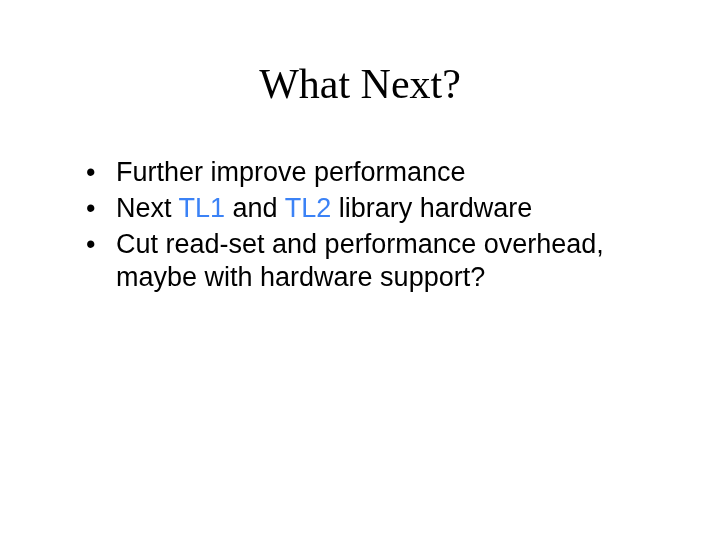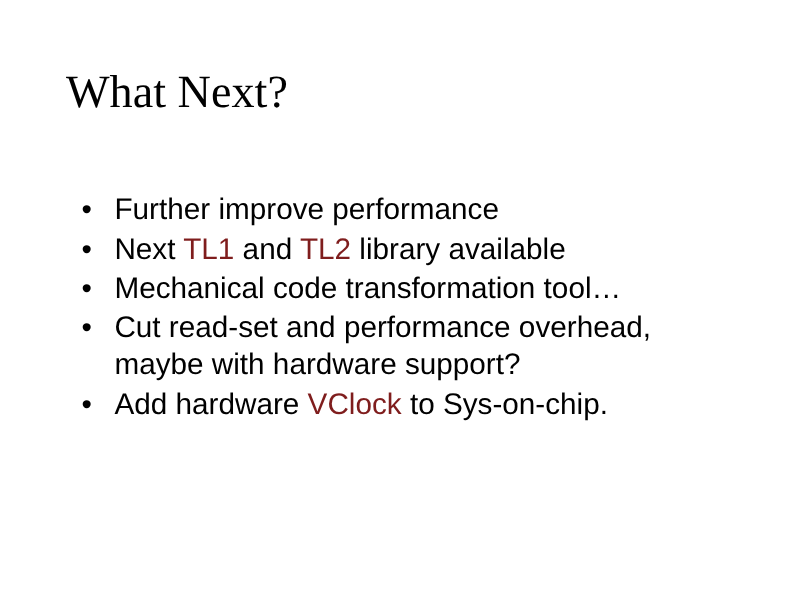--- a/index.html
+++ b/index.html
@@ -13,67 +13,61 @@
   }
   .slide {
     box-sizing: border-box;
     width: 720px;
     height: 540px;
     padding: 60px 60px 40px 60px;
   }
   .title {
     font-family: "Times New Roman", Times, serif;
     font-size: 42px;
-    text-align: left;
-    margin: 0 0 66px 0;
+    text-align: center;
+    margin: 0 0 48px 0;
     font-weight: 400;
   }
   ul.bullets {
     list-style: none;
-    margin: 4px;
+    margin: 16px;
     padding: 0 0 0 10px;
     font-size: 27px;
     line-height: 1.25;
   }
   ul.bullets > li {
     position: relative;
     padding-left: 30px;
     margin: 0 0 2px 0;
   }
   ul.bullets > li::before {
     content: "•";
     position: absolute;
     left: 0;
     top: 0;
   }
   .hl {
-    color: #7f1d1d;
+    color: #3b82f6;
   }
 </style>
 </head>
 <body>
 
 <div class="slide">
   <h1 class="title">What Next?</h1>
   <ul class="bullets">
 
     <li>
       <span>Further improve performance</span>
     </li>
 
     <li>
-      <span>Next </span><span class="hl">TL1</span><span> and </span><span class="hl">TL2</span><span> library available</span>
+      <span>Next </span><span class="hl">TL1</span><span> and </span><span class="hl">TL2</span><span> library hardware</span>
     </li>
 
-    <li>
-      <span>Mechanical code transformation tool…</span>
-    </li>
 
     <li>
       <span>Cut read-set and performance overhead, maybe with hardware support?</span>
     </li>
 
-    <li>
-      <span>Add hardware </span><span class="hl">VClock</span><span> to Sys-on-chip.</span>
-    </li>
 
   </ul>
 </div>
 
 </body></html>

